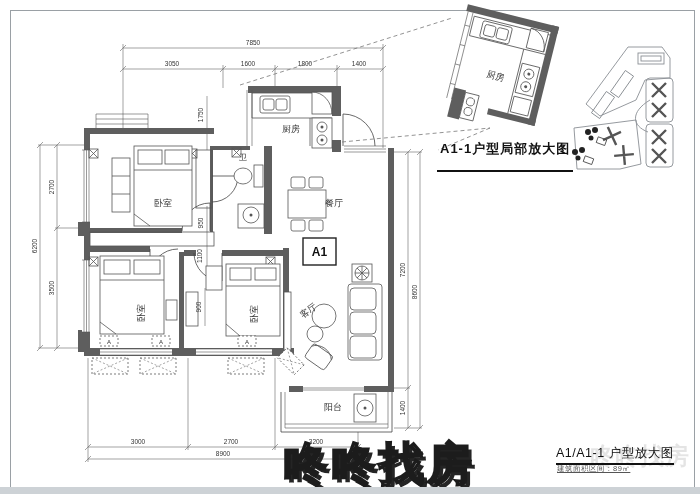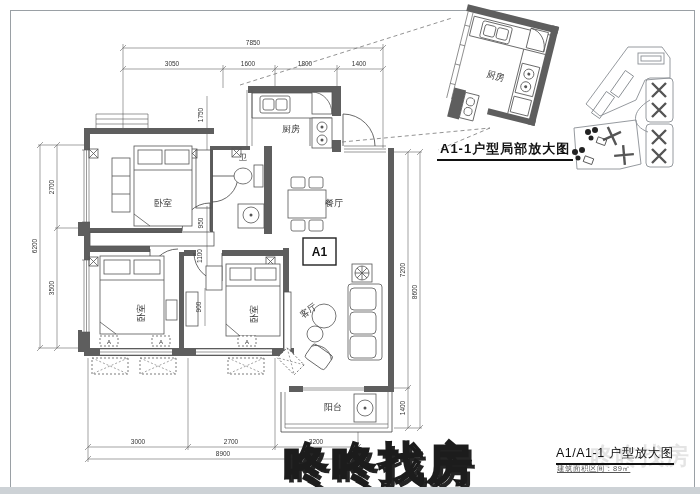--- a/index.html
+++ b/index.html
@@ -17,21 +17,21 @@
   .ln{stroke:#444;stroke-width:0.8;fill:none;}
   .lnt{stroke:#555;stroke-width:0.6;fill:none;}
   .dim{stroke:#666;stroke-width:0.6;fill:none;}
   .fur{stroke:#555;stroke-width:0.8;fill:#fff;}
   .furn{stroke:#555;stroke-width:0.8;fill:none;}
   .dash{stroke:#777;stroke-width:0.8;stroke-dasharray:4 3;fill:none;}
   .acd{stroke:#444;stroke-width:0.7;stroke-dasharray:2 2;fill:#fff;}
   .map{stroke:#8a8f94;stroke-width:0.9;fill:none;}
   .xmark{stroke:#555;stroke-width:2.4;fill:none;}
   .title-detail{position:absolute;left:437px;top:140px;font-size:13px;font-weight:bold;
-      color:#111;border-bottom:2px solid #111;padding:0 3px 1px 3px;letter-spacing:1px;}
+      color:#111;border-bottom:2px solid #111;padding:0 3px 12px 3px;letter-spacing:1px;}
   .sheet-title{position:absolute;left:556px;top:445px;font-size:12.5px;font-weight:normal;
       color:#111;border-bottom:2px solid #111;padding-bottom:1px;letter-spacing:0.5px;}
   .sheet-sub{position:absolute;left:557px;top:464px;font-size:7.5px;color:#555;letter-spacing:0.5px;text-decoration:underline;}
   .logo-ghost{position:absolute;left:590px;top:440px;font-size:24px;font-weight:bold;
       color:#000;opacity:0.10;letter-spacing:1px;}
   .watermark{position:absolute;left:283px;top:434px;font-size:45px;font-weight:bold;
       color:#fff;letter-spacing:3px;-webkit-text-stroke:2px #1c1c1c;
       text-shadow:4px 4px 0 rgba(25,25,25,0.95);}
   .a1box{font-size:12px;font-weight:bold;fill:#111;}
   .aclt{font-size:6px;fill:#333;}

